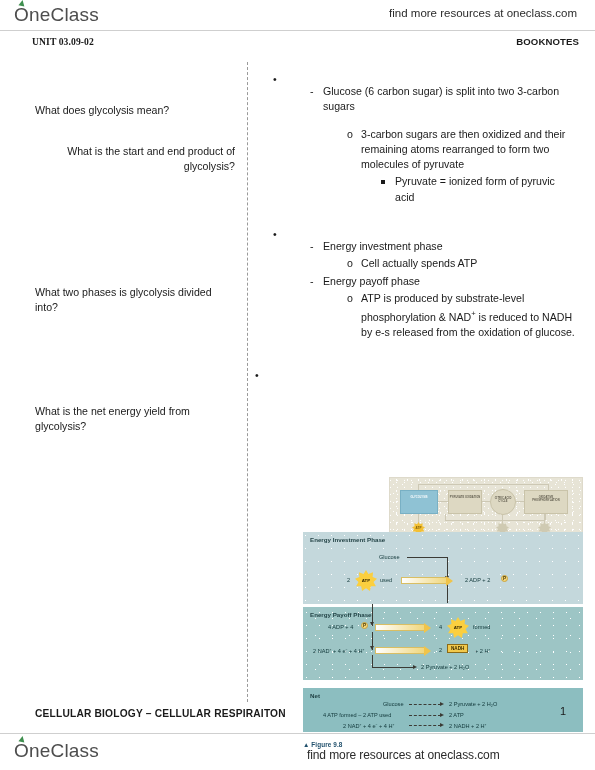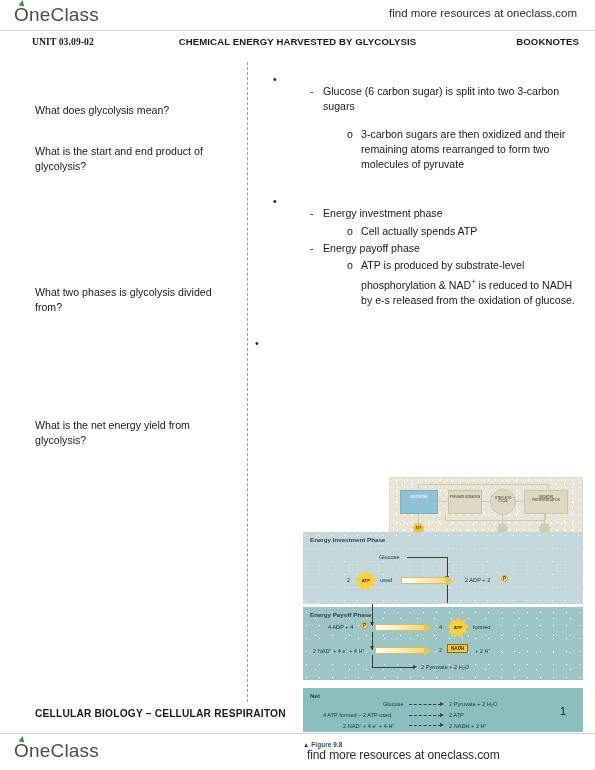--- a/index.html
+++ b/index.html
@@ -97,23 +97,23 @@
   
   .q {
     position: absolute;
     left: 35px;
     width: 200px;
     font-size: 10.6px;
     line-height: 15px;
     color: #1a1a1a;
   }
   #q1 { top: 103px; }
-  #q2 { top: 144px; }
+  #q2 { top: 144px; text-align: right; }
   #q3 { top: 285px; }
-  #q4 { top: 418px; }
+  #q4 { top: 404px; }
 
   
   .notes {
     position: absolute;
     left: 255px;
     top: 72px;
     width: 320px;
     font-size: 10.6px;
     line-height: 15.3px;
     color: #1a1a1a;
@@ -371,49 +371,52 @@
 
 <div class="oc-logo" id="logo-top">
   <span class="leaf"></span>
   <span>OneClass</span>
 </div>
 <div class="find-more">find more resources at oneclass.com</div>
 <div class="header-rule"></div>
 
 <div class="hdr-row">
   <span class="hdr-unit">UNIT 03.09-02</span>
-  <span class="hdr-title">CHEMICAL ENERGY HARVESTED BY GLYCOLYSIS</span>
   <span class="hdr-right">BOOKNOTES</span>
 </div>
 
 <div class="divider"></div>
 
 <div class="q" id="q1">What does glycolysis mean?</div>
 <div class="q" id="q2">What is the start and end product of glycolysis?</div>
-<div class="q" id="q3">What two phases is glycolysis divided from?</div>
+<div class="q" id="q3">What two phases is glycolysis divided into?</div>
 <div class="q" id="q4">What is the net energy yield from glycolysis?</div>
 
 <div class="notes">
 
   <div class="li lvl1">
     <span class="mk">•</span>
   </div>
   <span class="sp10"></span>
 
   <div class="li lvl2">
     <span class="mk">-</span>
     <span>Glucose (6 carbon sugar) is split into two 3-carbon sugars</span>
   </div>
   <span class="sp10"></span>
 
   <div class="li lvl3">
     <span class="mk">o</span>
     <span>3-carbon sugars are then oxidized and their remaining atoms rearranged to form two molecules of pyruvate</span>
   </div>
 
+  <div class="li lvl4">
+    <span class="mk"><i class="sq"></i></span>
+    <span>Pyruvate = ionized form of pyruvic acid</span>
+  </div>
   <span class="sp10"></span>
     <span class="sp10"></span>
 
   <div class="li lvl1">
     <span class="mk">•</span>
   </div>
   <span class="sp10"></span>
 
   <div class="li lvl2">
     <span class="mk">-</span>

